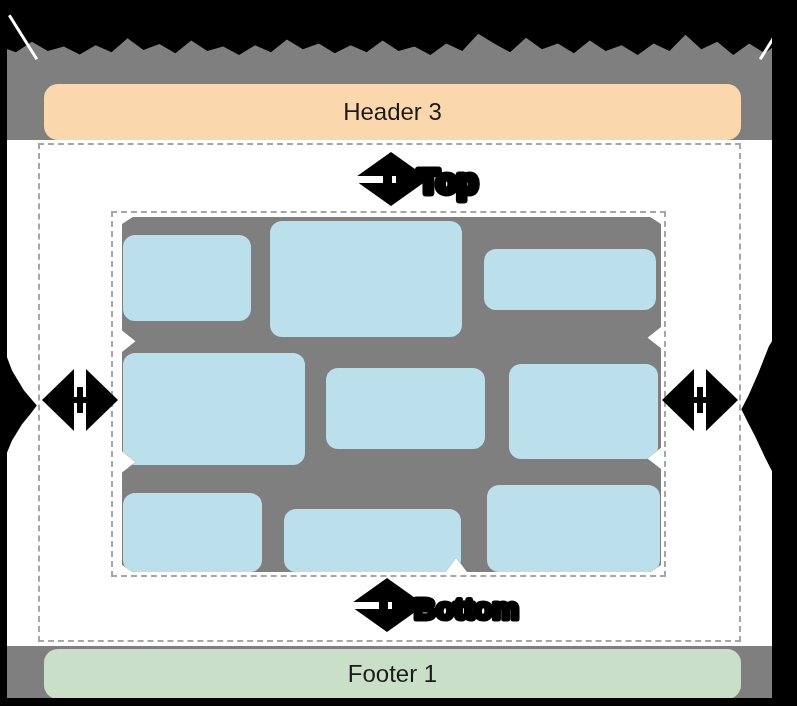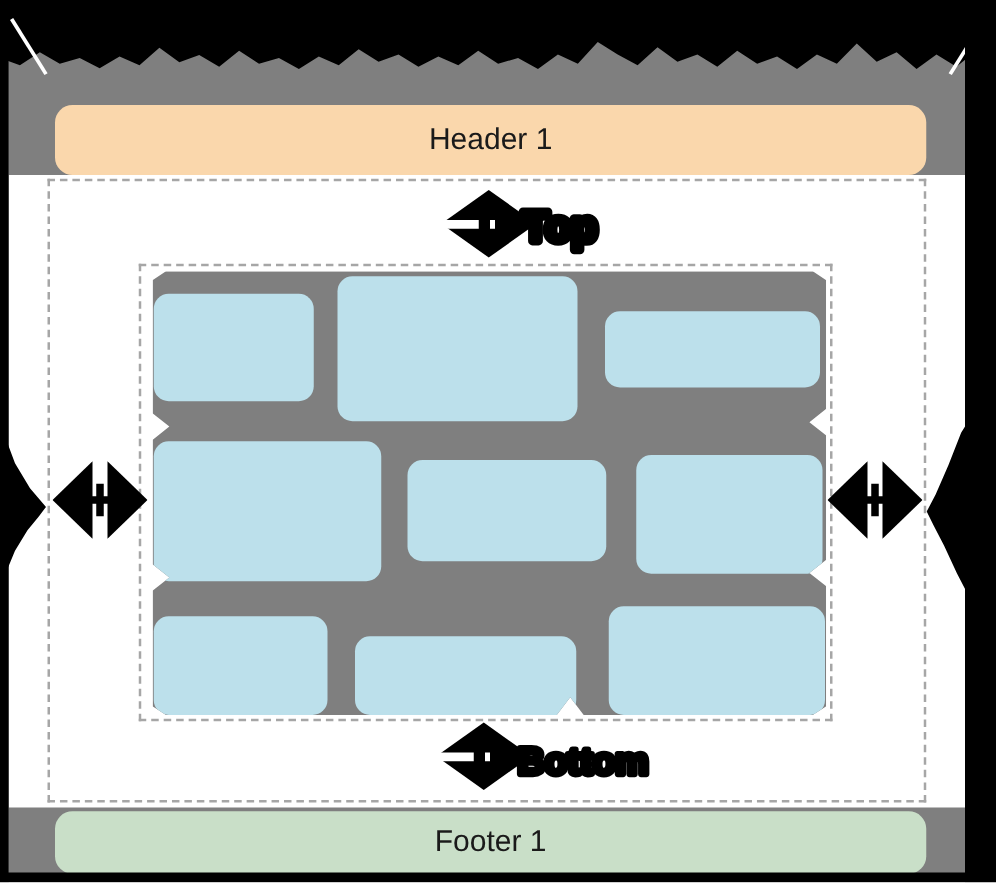--- a/index.html
+++ b/index.html
@@ -73,21 +73,21 @@
 <div id="stage">
 
   <div class="band" id="header-band"></div>
   <div class="band" id="footer-band"></div>
 
   <div id="title-band"></div>
   <div class="sliver" id="sliver-left"></div>
   <div class="sliver" id="sliver-right"></div>
 
   <div class="hf" id="header-block">
-    <span>Header 1</span>
+    <span>Header 3</span>
   </div>
   <div class="hf" id="footer-block">
     <span>Footer 1</span>
   </div>
 
   <div class="dashed" id="outer-boundary"></div>
   <div class="dashed" id="inner-boundary"></div>
 
   <div id="masonry-container">
       <div class="item" style="left: 1px; top: 18px; width: 128px; height: 86px;"></div>

